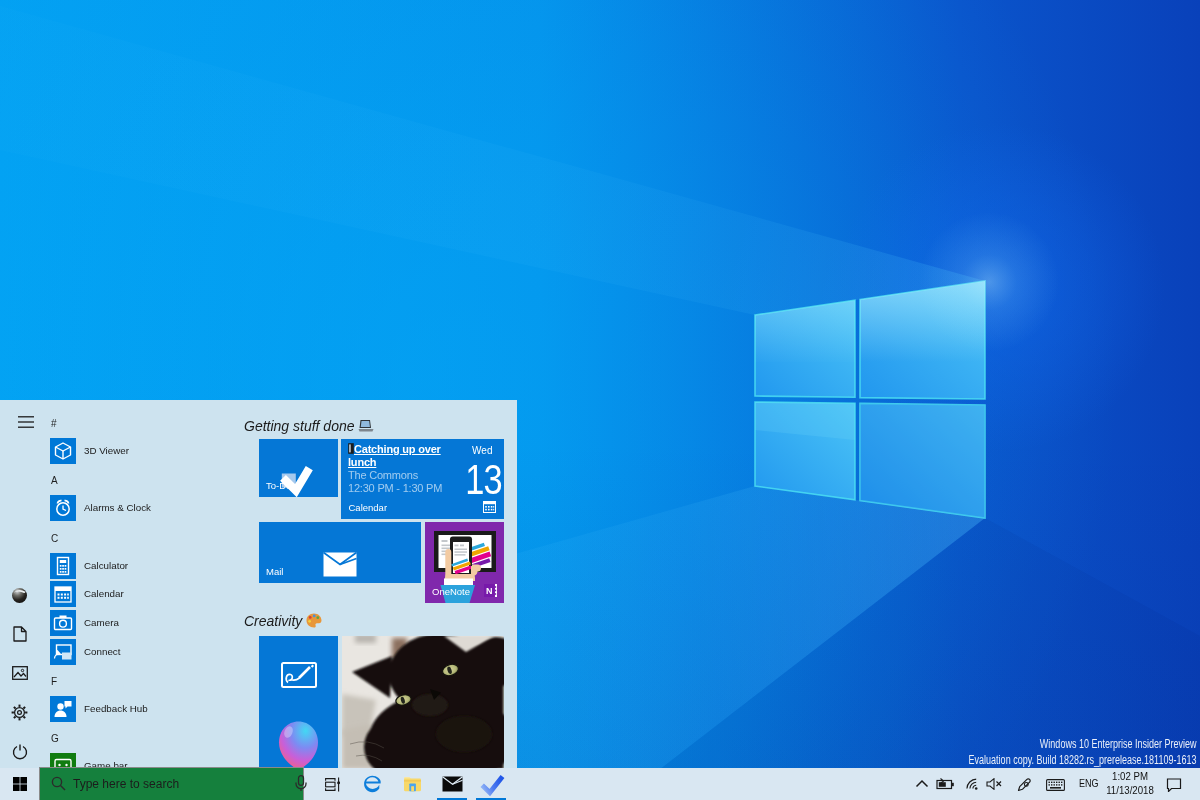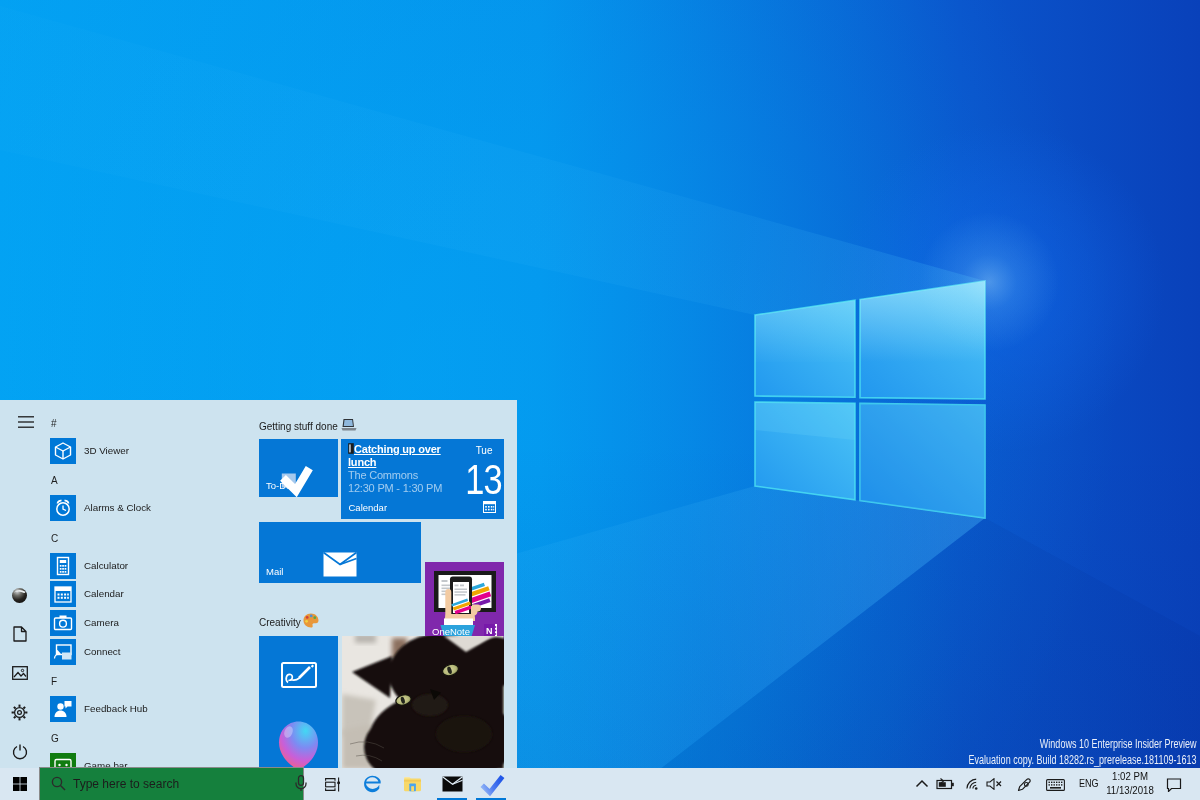--- a/index.html
+++ b/index.html
@@ -12,21 +12,21 @@
     transform:scaleX(0.72);transform-origin:100% 50%;white-space:nowrap;}
   
   #menu{position:absolute;left:0;top:400px;width:517px;height:368px;
         background:#cde3ef;overflow:hidden;}
   .railico{position:absolute;left:0;width:40px;text-align:center;}
   .hdr{position:absolute;left:51px;font-size:10px;color:#1f1f1f;}
   .aprow{position:absolute;left:50px;height:26px;}
   .apico{position:absolute;left:0;top:0;width:26px;height:26px;}
   .aplbl{position:absolute;left:34px;top:0;height:26px;line-height:26px;
          font-size:9.8px;color:#1b1b1b;white-space:nowrap;}
-  .secthdr{position:absolute;left:259px;font-size:10px;color:#1b1b1b;}
+  .secthdr{position:absolute;left:244px;font-size:14px;color:#1b1b1b;font-style:italic;}
   .tile{position:absolute;background:#0577d6;}
   .tlabel{position:absolute;left:7.5px;bottom:6px;font-size:9.5px;color:#fff;}
   
   #taskbar{position:absolute;left:0;top:768px;width:1200px;height:32px;
            background:#d9e7f2;}
   #searchbox{position:absolute;left:39px;top:-1px;width:265px;height:33px;
      background:#15803d;border:1px solid #8a8a8a;border-bottom:none;box-sizing:border-box;}
   #searchtext{position:absolute;left:33px;top:9px;font-size:12px;color:#1c1c1c;}
   .tbico{position:absolute;top:0;width:40px;height:32px;display:flex;
          align-items:center;justify-content:center;}
@@ -280,21 +280,21 @@
     <div class="tlabel">To-Do</div>
       </div>
 
   <div class="tile" style="left:341px;top:39.3px;width:162.5px;height:79.7px;">
     <div class="abs" style="left:7px;top:3.5px;width:104px;font-size:11px;line-height:13px;color:#fff;letter-spacing:-0.2px;">
       <svg width="6" height="11" viewBox="0 0 6 11" style="vertical-align:-1.5px;">
             <rect x="0.2" y="0.2" width="5.6" height="10.6" fill="#1c1c1c"></rect>
             <rect x="1.2" y="1.4" width="1.5" height="8" fill="#cfd8de"></rect>
           </svg><span style="font-weight:bold;text-decoration:underline;">Catching up over lunch</span><br>
       <span style="color:rgba(255,255,255,0.62);">The Commons<br>12:30 PM - 1:30 PM</span></div>
-    <div class="abs" style="right:11px;top:6px;font-size:10px;color:#fff;">Tue</div>
+    <div class="abs" style="right:11px;top:6px;font-size:10px;color:#fff;">Wed</div>
     <div class="abs" style="right:2px;top:17.6px;font-size:43px;line-height:44px;color:#fff;transform:scaleX(0.8);transform-origin:right;letter-spacing:-1px;">13</div>
     <div class="tlabel">Calendar</div>
     <svg class="abs" style="right:8px;bottom:6px;" width="13" height="13" viewBox="0 0 13 13">
       <rect x="0.5" y="1.5" width="12" height="11" fill="none" stroke="#fff" stroke-width="1"></rect>
       <rect x="0" y="1" width="13" height="3.2" fill="#fff"></rect>
       <g fill="#fff">
             <rect x="2.2" y="6" width="1.6" height="1.6"></rect>
             <rect x="5" y="6" width="1.6" height="1.6"></rect>
             <rect x="7.8" y="6" width="1.6" height="1.6"></rect>
             <rect x="10.2" y="6" width="1" height="1.6"></rect>
@@ -308,21 +308,21 @@
 
   <div class="tile" style="left:258.5px;top:122px;width:162.5px;height:61px;">
     <svg class="abs" style="left:64px;top:30px;" width="34" height="25" viewBox="0 0 34 25">
       <rect x="0.5" y="0.5" width="33" height="24" fill="#fff"></rect>
       <path d="M0.5,0.5 L17,12.5 L33.5,0.5" fill="none" stroke="#0577d6" stroke-width="1.8"></path>
       <path d="M17,12.5 L33.5,6.5" fill="none" stroke="#0577d6" stroke-width="1.8"></path>
         </svg>
     <div class="tlabel">Mail</div>
       </div>
 
-  <div class="tile" style="left:424.5px;top:122px;width:79.5px;height:81px;background:#8028ac;margin-top:40px;">
+  <div class="tile" style="left:424.5px;top:122px;width:79.5px;height:81px;background:#8028ac;">
     <svg class="abs" style="left:0;top:0;" width="79.5" height="81" viewBox="0 0 79.5 81">
       <rect x="9" y="9" width="62" height="41" fill="#1a1a1a"></rect>
       <rect x="13.5" y="13" width="53" height="33" fill="#fff"></rect>
       <g fill="#c3c7cb">
             <rect x="16.5" y="18" width="6" height="2"></rect>
             <rect x="25" y="18" width="6" height="2"></rect>
       <rect x="16.5" y="22.5" width="15" height="1.6"></rect>
             <rect x="16.5" y="25.5" width="15" height="1.6"></rect>
       <rect x="16.5" y="28.5" width="13" height="1.6"></rect>
             <rect x="16.5" y="31.5" width="15" height="1.6"></rect>

